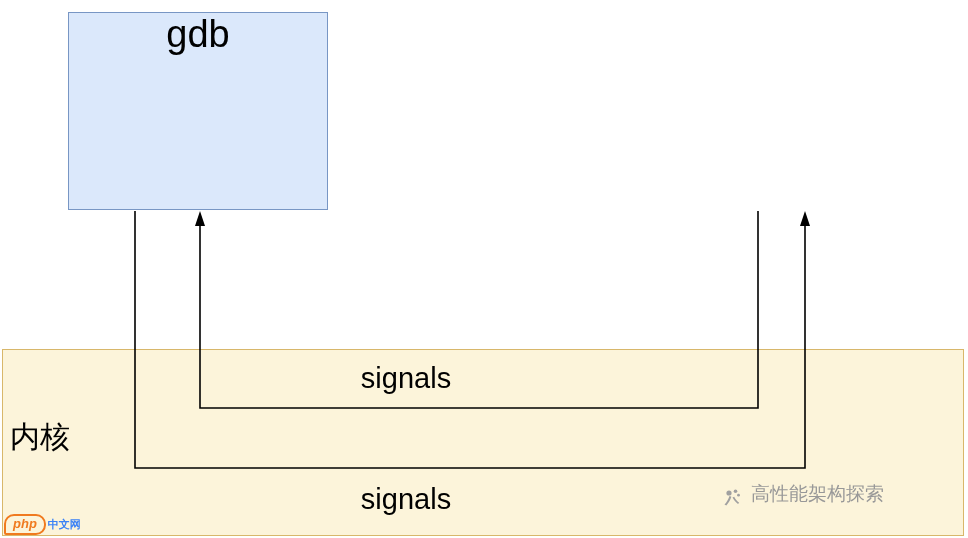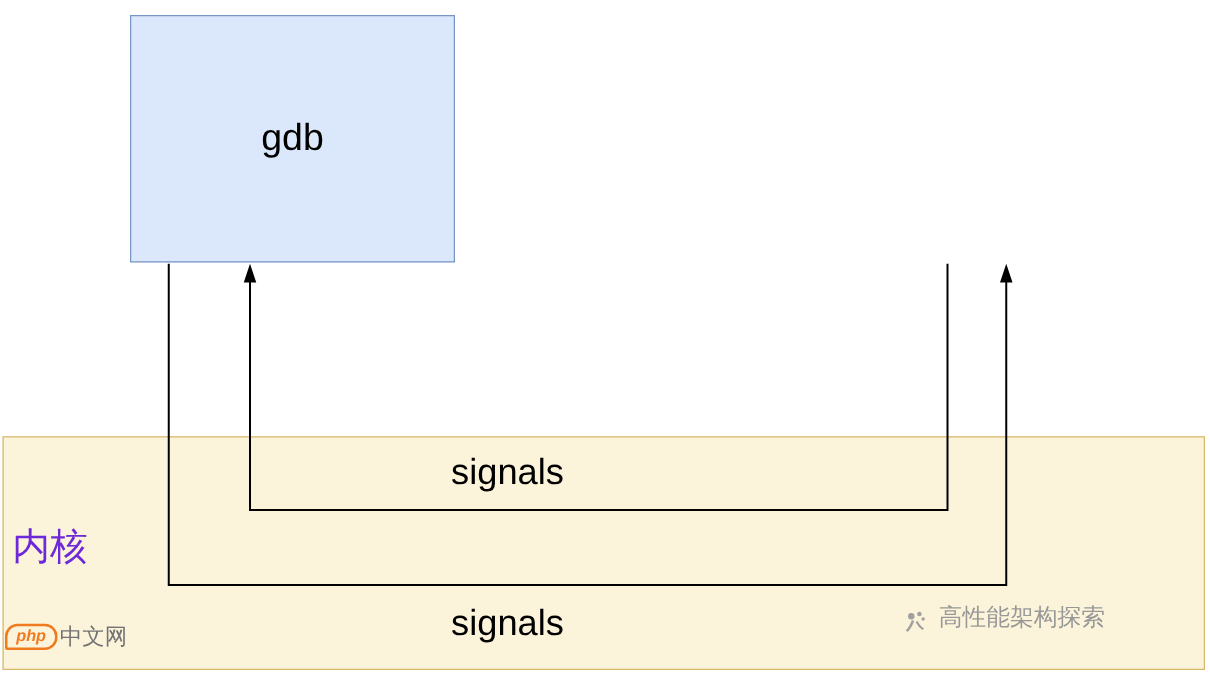--- a/index.html
+++ b/index.html
@@ -19,26 +19,25 @@
     position: absolute;
     left: 0;
     top: 0;
     width: 968px;
     height: 538px;
     pointer-events: none;
   }
   .node {
     position: absolute;
     display: flex;
-    align-items: center;
+    align-items: flex-start;
     justify-content: center;
-    font-size: 30px;
+    font-size: 38px;
     color: #000000;
     box-sizing: border-box;
-    margin-left: 36px;
   }
   .node-gdb {
     left: 68px; top: 12px; width: 260px; height: 198px;
     background: #dbe8fb;
     border: 1px solid #7896c4;
   }
   .node-exec {
     left: 628px; top: 12px; width: 260px; height: 198px;
     background: #d9e8d4;
     border: 1px solid #8fb585;
@@ -48,21 +47,21 @@
     left: 2px; top: 349px; width: 962px; height: 187px;
     background: #fcf4da;
     border: 1px solid #d8b76a;
     box-sizing: border-box;
   }
   .kernel-label {
     position: absolute;
     left: 10px;
     top: 417px;
     font-size: 30px;
-    color: #6d28d9;
+    color: #000000;
   }
   .edge-label {
     position: absolute;
     left: 0;
     width: 812px;
     text-align: center;
     font-size: 29px;
     color: #000000;
   }
   .edge-label.signals { top: 362px; }
@@ -75,41 +74,41 @@
     align-items: flex-end;
     gap: 7px;
     color: #989898;
     font-size: 19px;
     white-space: nowrap;
   }
   .watermark svg { display: block; }
   .logo {
     position: absolute;
     left: 4px;
-    bottom: 17px;
+    bottom: 3px;
     display: flex;
     align-items: center;
     gap: 2px;
     white-space: nowrap;
   }
   .logo-php {
     display: inline-block;
     padding: 1px 7px 2px 7px;
     border: 2px solid #f07a1f;
     border-radius: 10px 10px 10px 2px;
     color: #f07a1f;
     font-style: italic;
     font-weight: bold;
     font-size: 13px;
     line-height: 14px;
   }
   .logo-cn {
-    color: #737373;
-    font-weight: normal;
-    font-size: 18px;
+    color: #3b82f6;
+    font-weight: bold;
+    font-size: 11px;
   }
 </style>
 </head>
 <body>
 
 <div class="canvas">
 
   <div class="kernel"></div>
 
   <svg class="lines" width="968" height="538" viewBox="0 0 968 538" xmlns="http://www.w3.org/2000/svg">

